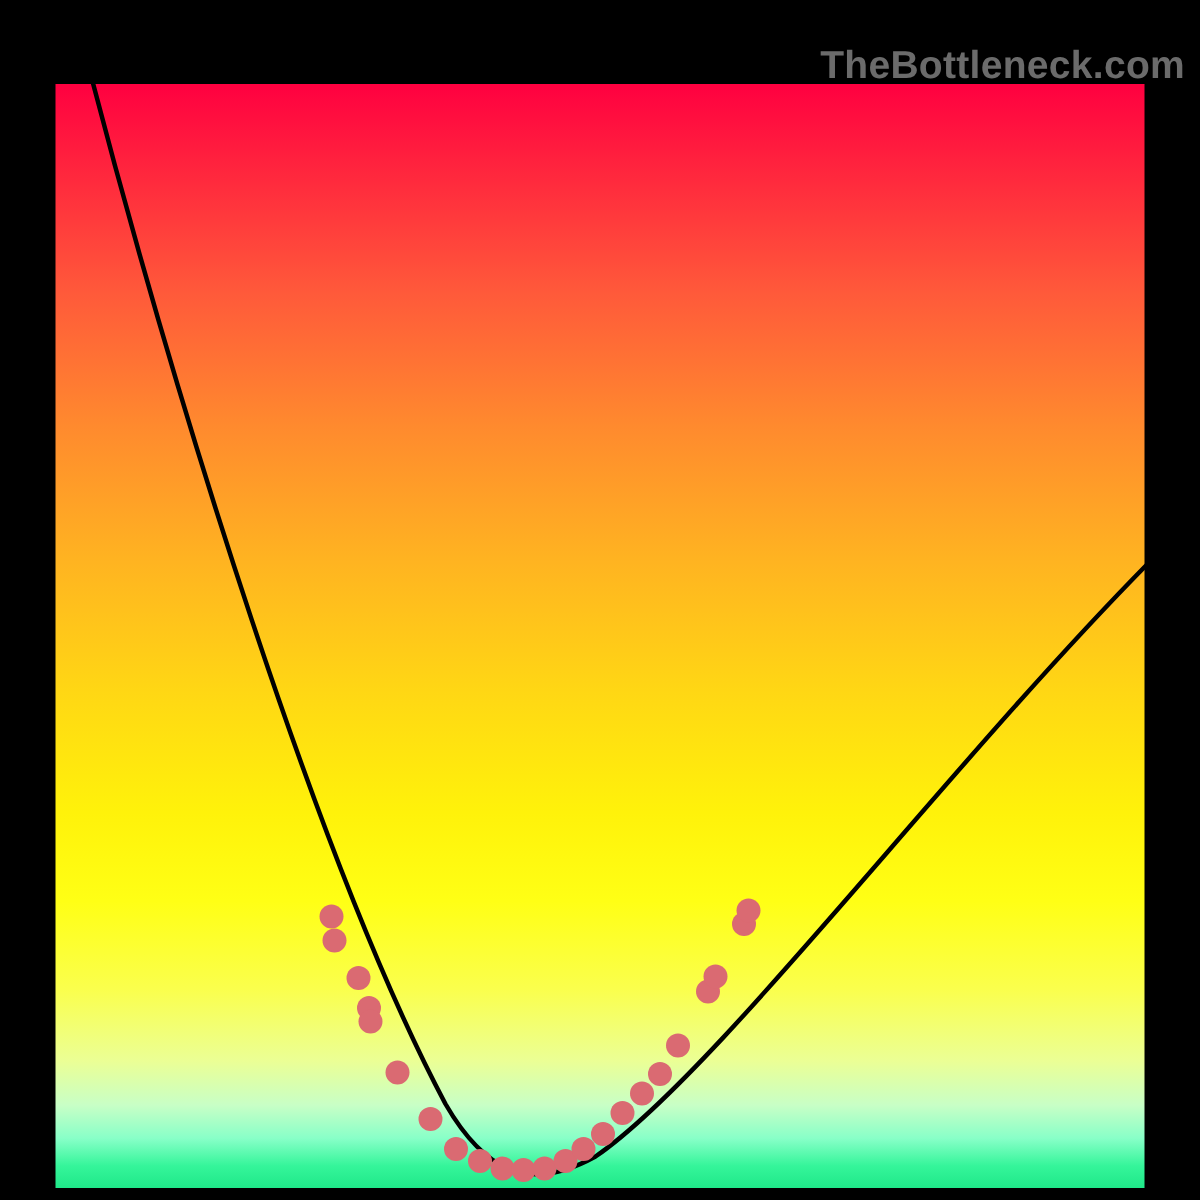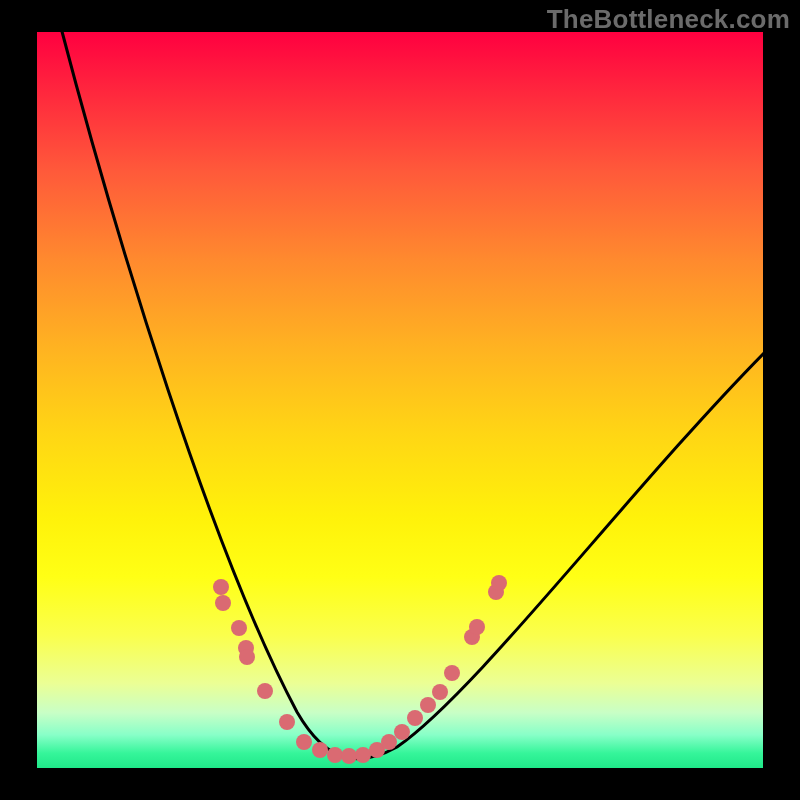--- a/index.html
+++ b/index.html
@@ -9,20 +9,21 @@
     height: 800px;
     overflow: hidden;
     background: #000;
     font-family: Arial, Helvetica, sans-serif;
   }
   .stage {
     position: relative;
     width: 800px;
     height: 560px;
     background: #000;
+    margin-top: 24px;
   }
   .plot {
     position: absolute;
     left: 37px;
     top: 32px;
     width: 726px;
     height: 736px;
     background: linear-gradient(to bottom,
       #ff0040 0%,
       #ff2b3d 9%,

